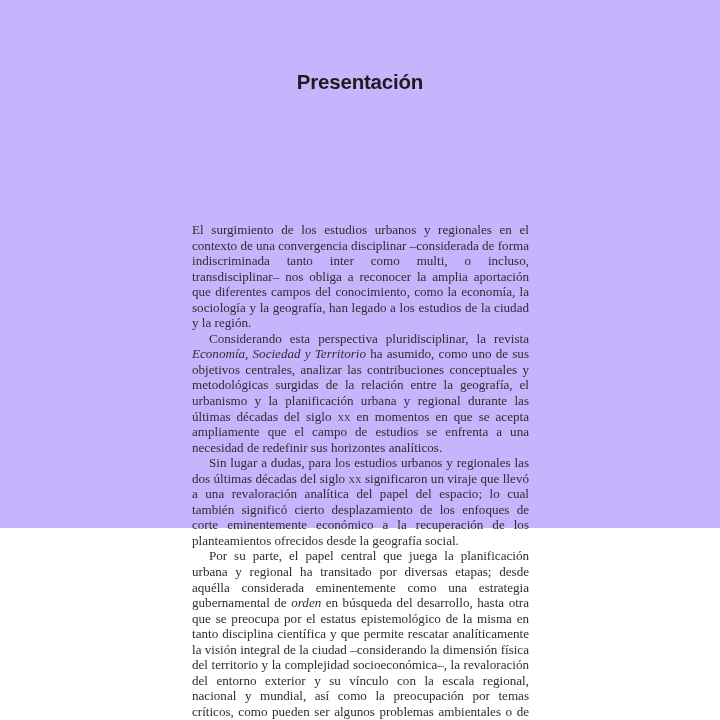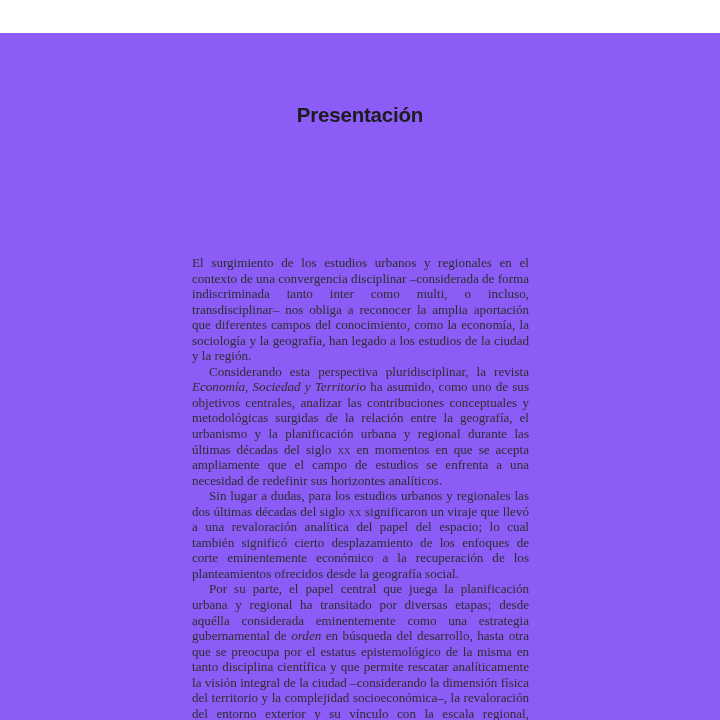--- a/index.html
+++ b/index.html
@@ -9,23 +9,22 @@
   body {
     width: 720px;
     height: 720px;
     background: #ffffff;
     font-family: "Liberation Serif", "DejaVu Serif", serif;
     overflow: hidden;
   }
   .page {
     position: relative;
     width: 720px;
-    height: 688px;
-    background: #8b5cf6;
-    margin-top: 33px;
+    height: 528px;
+    background: #c4b5fd;
   }
   .page-title {
     position: absolute;
     top: 56px;
     left: 0;
     width: 720px;
     text-align: center;
     font-family: "Liberation Sans", "DejaVu Sans", sans-serif;
     font-weight: bold;
     font-size: 20.5px;

